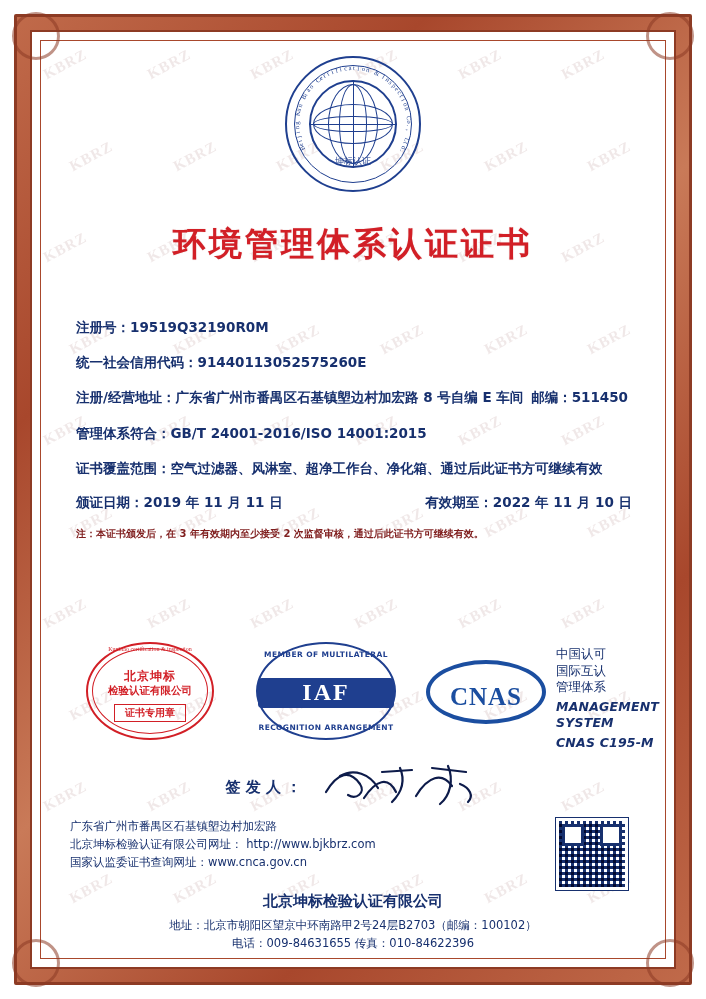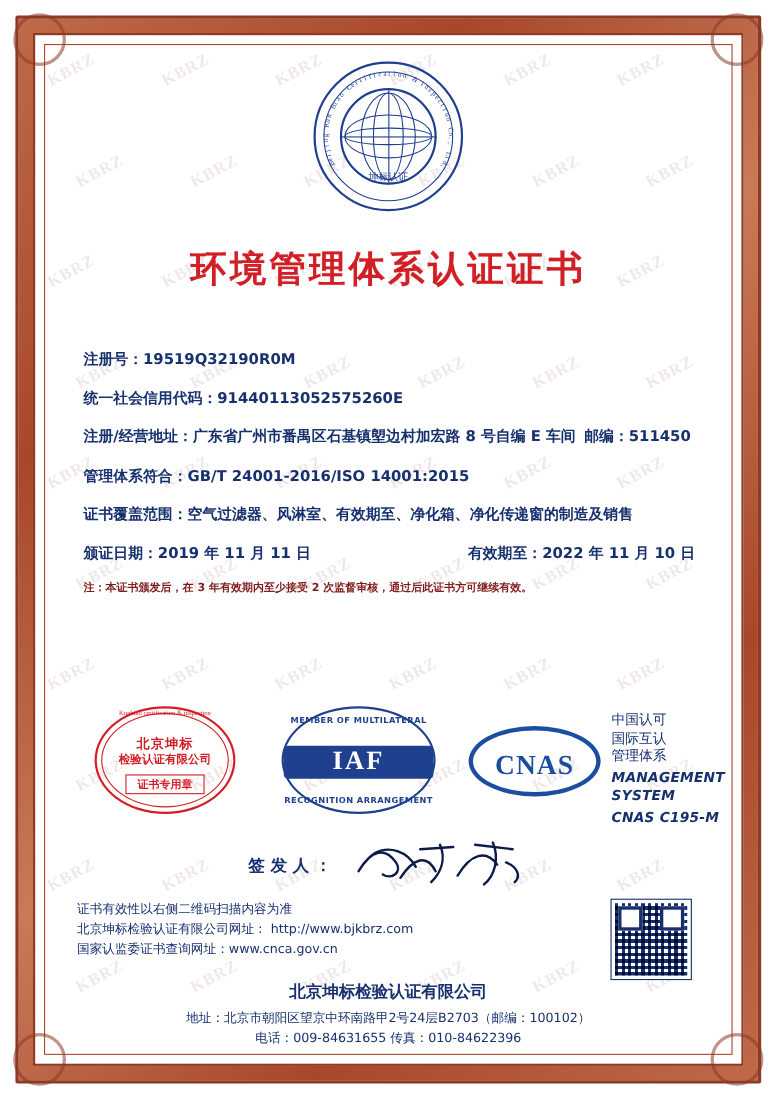--- a/index.html
+++ b/index.html
@@ -554,21 +554,21 @@
         <span class="zip">
           <span class="lbl">邮编：</span><span class="val">511450</span>
         </span>
       </div>
 
       <div class="row">
         <span class="lbl">管理体系符合：</span><span class="val">GB/T 24001-2016/ISO 14001:2015</span>
       </div>
 
       <div class="row">
-        <span class="lbl">证书覆盖范围：</span><span class="val">空气过滤器、风淋室、有效期至、净化箱、净化传递窗的制造及销售</span>
+        <span class="lbl">证书覆盖范围：</span><span class="val">空气过滤器、风淋室、超净工作台、净化箱、通过后此证书方可继续有效</span>
       </div>
 
       <div class="row-split">
         <span>
           <span class="lbl">颁证日期：</span><span class="val">2019 年 11 月 11 日</span>
         </span>
         <span class="right">
           <span class="lbl">有效期至：</span><span class="val">2022 年 11 月 10 日</span>
         </span>
       </div>
@@ -622,21 +622,21 @@
             <path d="M96 34 C 108 14, 122 10, 132 24"></path>
             <path d="M112 6 L 146 10"></path>
             <path d="M128 4 C 134 18, 130 34, 120 42"></path>
             <path d="M140 22 C 150 26, 154 34, 148 40"></path>
           </g>
         </svg>
       </span>
     </div>
 
     <div class="footer">
-      <div class="small">证书有效性以右侧二维码扫描内容为准</div>
+      <div class="small">广东省广州市番禺区石基镇塱边村加宏路</div>
       <div class="small">北京坤标检验认证有限公司网址： http://www.bjkbrz.com</div>
       <div class="small">国家认监委证书查询网址：www.cnca.gov.cn</div>
       <div class="qr"></div>
     </div>
 
     <div class="issuer">
       <div class="name">北京坤标检验认证有限公司</div>
       <div class="line">地址：北京市朝阳区望京中环南路甲2号24层B2703（邮编：100102）</div>
       <div class="line">电话：009-84631655   传真：010-84622396</div>
     </div>

